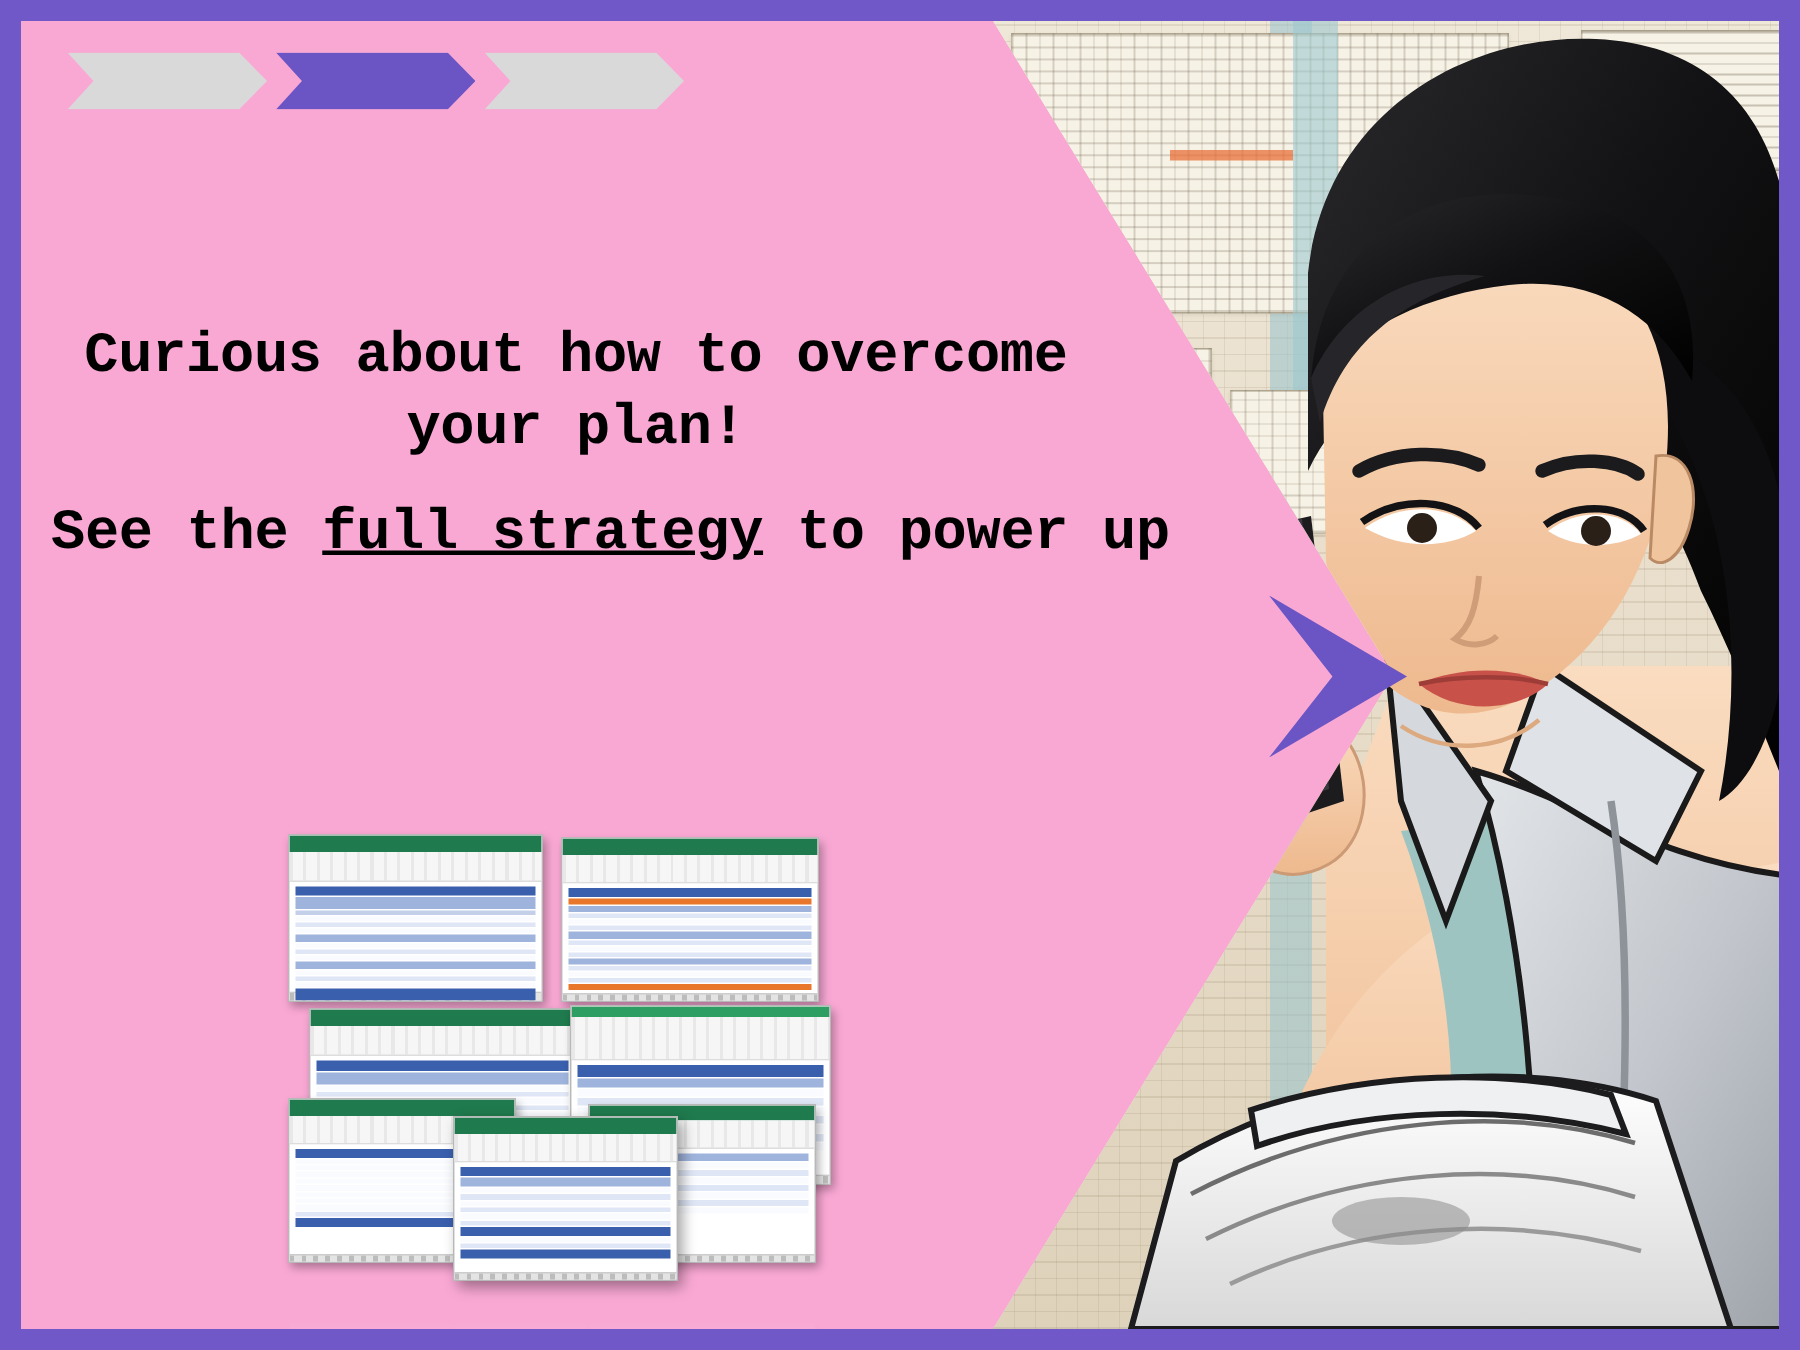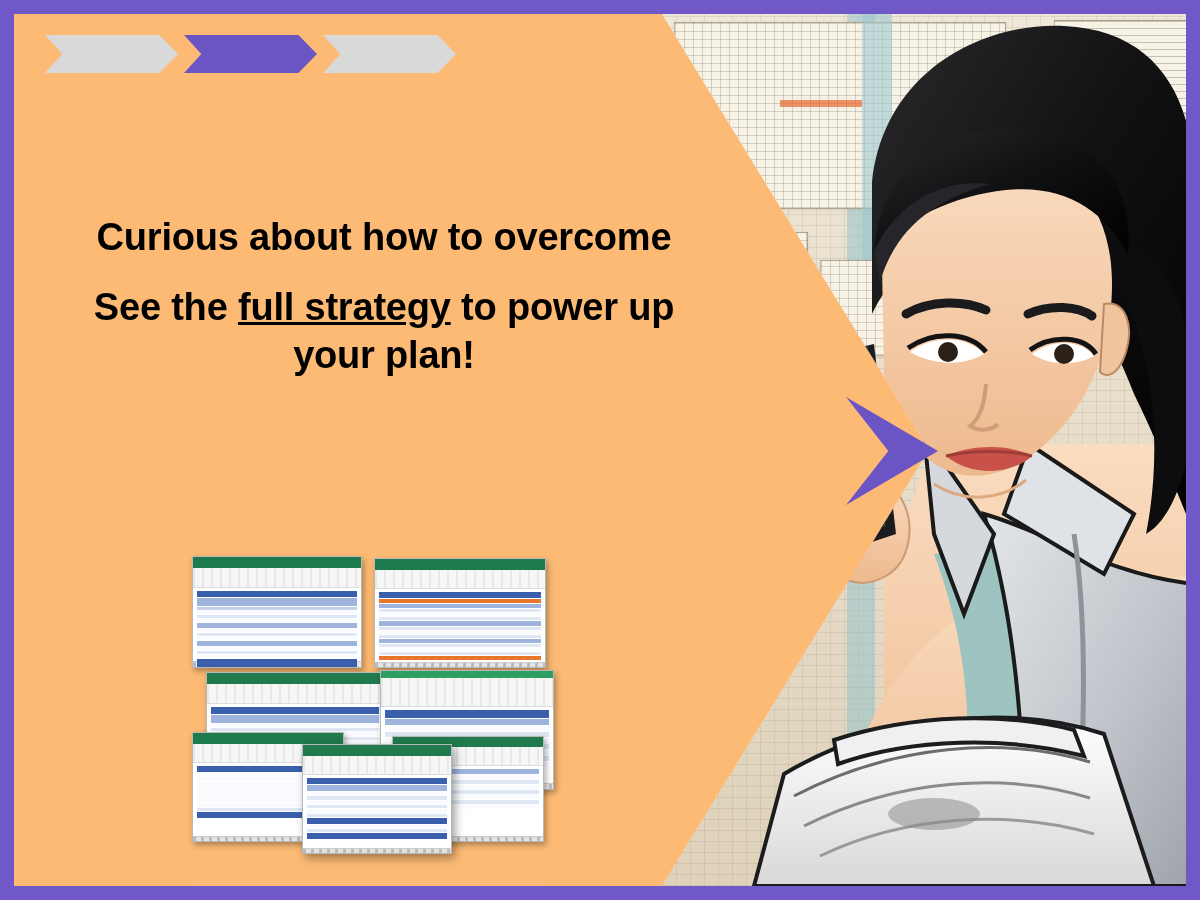--- a/index.html
+++ b/index.html
@@ -1,19 +1,19 @@
 <!DOCTYPE html>
 <html><head>
 <meta charset="utf-8">
 <style>
   html,body{margin:0;padding:0;background:#fff;}
   body{width:1200px;height:900px;overflow:hidden;font-family:"Liberation Sans",sans-serif;}
 
   .slide{position:relative;width:1200px;height:900px;background:#7158c9;box-sizing:border-box;}
-  .canvas{position:absolute;left:14px;top:14px;right:14px;bottom:14px;background:#fdba74;overflow:hidden;}
+  .canvas{position:absolute;left:14px;top:14px;right:14px;bottom:14px;background:#f9a8d4;overflow:hidden;font-family:Liberation Mono, monospace;}
 
   
   .chev-strip{position:absolute;left:31px;top:21px;display:flex;gap:6px;}
   .chev{width:133px;height:38px;background:#d9d9d9;
         clip-path:polygon(0 0, 86% 0, 100% 50%, 86% 100%, 0 100%, 13% 50%);}
   .chev.active{background:#6b55c4;}
 
   
   .headline{position:absolute;left:20px;top:200px;width:700px;text-align:center;
             color:#000;font-weight:700;line-height:1.26;letter-spacing:-0.2px;}
@@ -83,22 +83,22 @@
   <div class="canvas">
 
     <div class="chev-strip">
       <div class="chev"></div>
       <div class="chev active"></div>
       <div class="chev"></div>
     </div>
 
     <div class="headline">
       <span class="ln l1">Curious about how to overcome</span>
+      <span class="ln l5">your plan!</span>
       <span class="ln l4"><span>See the </span><span class="ul">full strategy</span><span> to power up</span></span>
-      <span class="ln l5">your plan!</span>
     </div>
 
     <div class="collage">
 
       <div class="ss" style="left:8px;top:2px;width:168px;height:110px;">
         <div class="tb"></div>
         <div class="rb"></div>
         <div class="gr">
           <div class="bnd" style="height:9%"></div>
           <div class="bnd lt" style="height:11%"></div>

